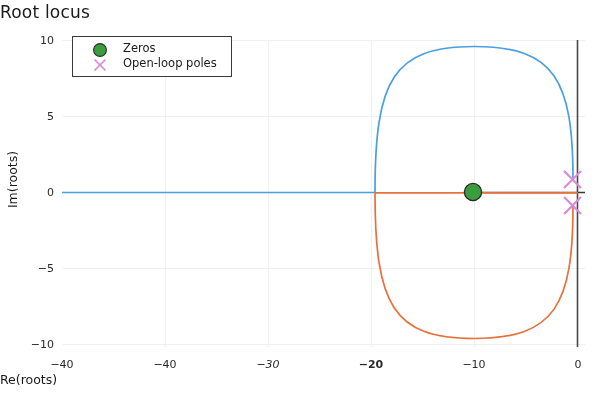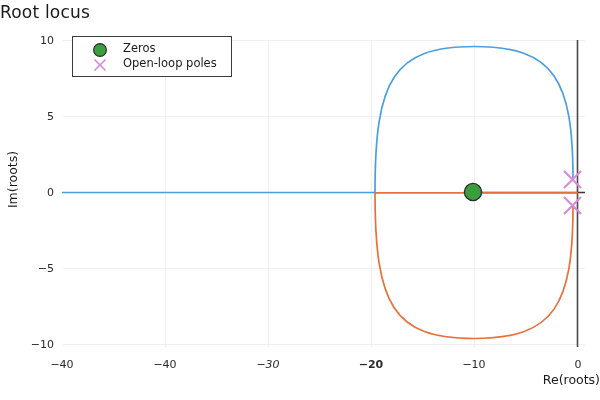--- a/index.html
+++ b/index.html
@@ -13,21 +13,21 @@
   #plot-root{position:absolute;left:0;top:0;width:600px;height:400px;}
   .svg-layer{position:absolute;left:0;top:0;}
   #title{
     position:absolute;left:0;top:2px;width:600px;
     font-size:17px;color:#1a1a1a;
     font-family:"DejaVu Sans", sans-serif;
     letter-spacing:0.2px;
   }
   #xlabel{
     position:absolute;left:0;top:372px;width:600px;
-    text-align:right;font-size:12.5px;color:#1a1a1a;
+    text-align:left;font-size:12.5px;color:#1a1a1a;
   }
   #ylabel{
     position:absolute;
     left:-48px;top:172px;
     width:120px;text-align:center;
     font-size:12.5px;color:#1a1a1a;
     transform:rotate(-90deg);
     transform-origin:center center;
   }
   .xtick-label{

